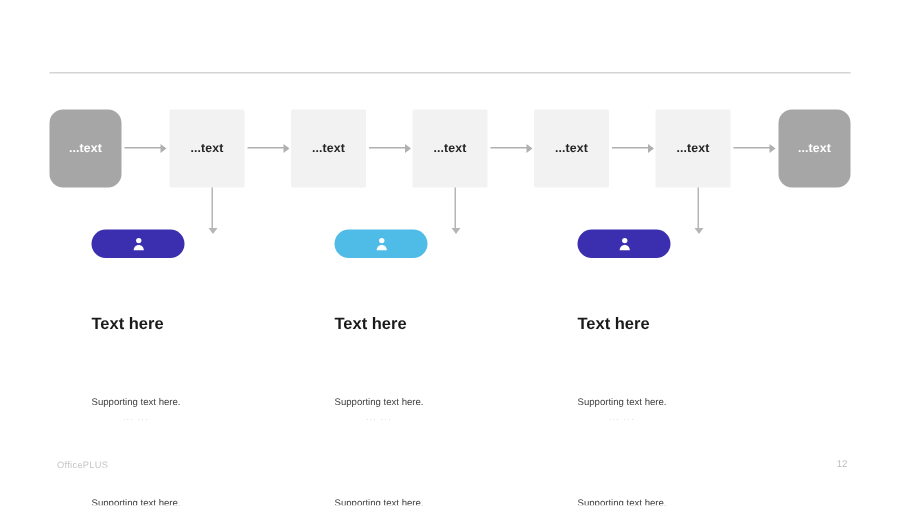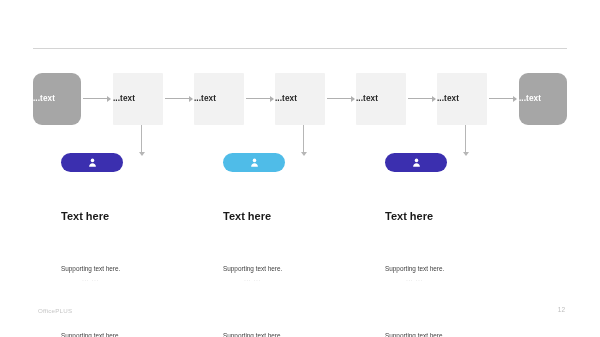--- a/index.html
+++ b/index.html
@@ -33,21 +33,21 @@
     top: 73px;
     width: 534px;
     height: 52px;
   }
   .node {
     position: absolute;
     top: 0;
     height: 52px;
     display: flex;
     align-items: center;
-    justify-content: flex-start;
+    justify-content: center;
     box-sizing: border-box;
   }
   .node-label {
     font-size: 8.2px;
     font-weight: bold;
     letter-spacing: 0.1px;
     line-height: 1;
     white-space: nowrap;
   }
   .node.endpoint {

